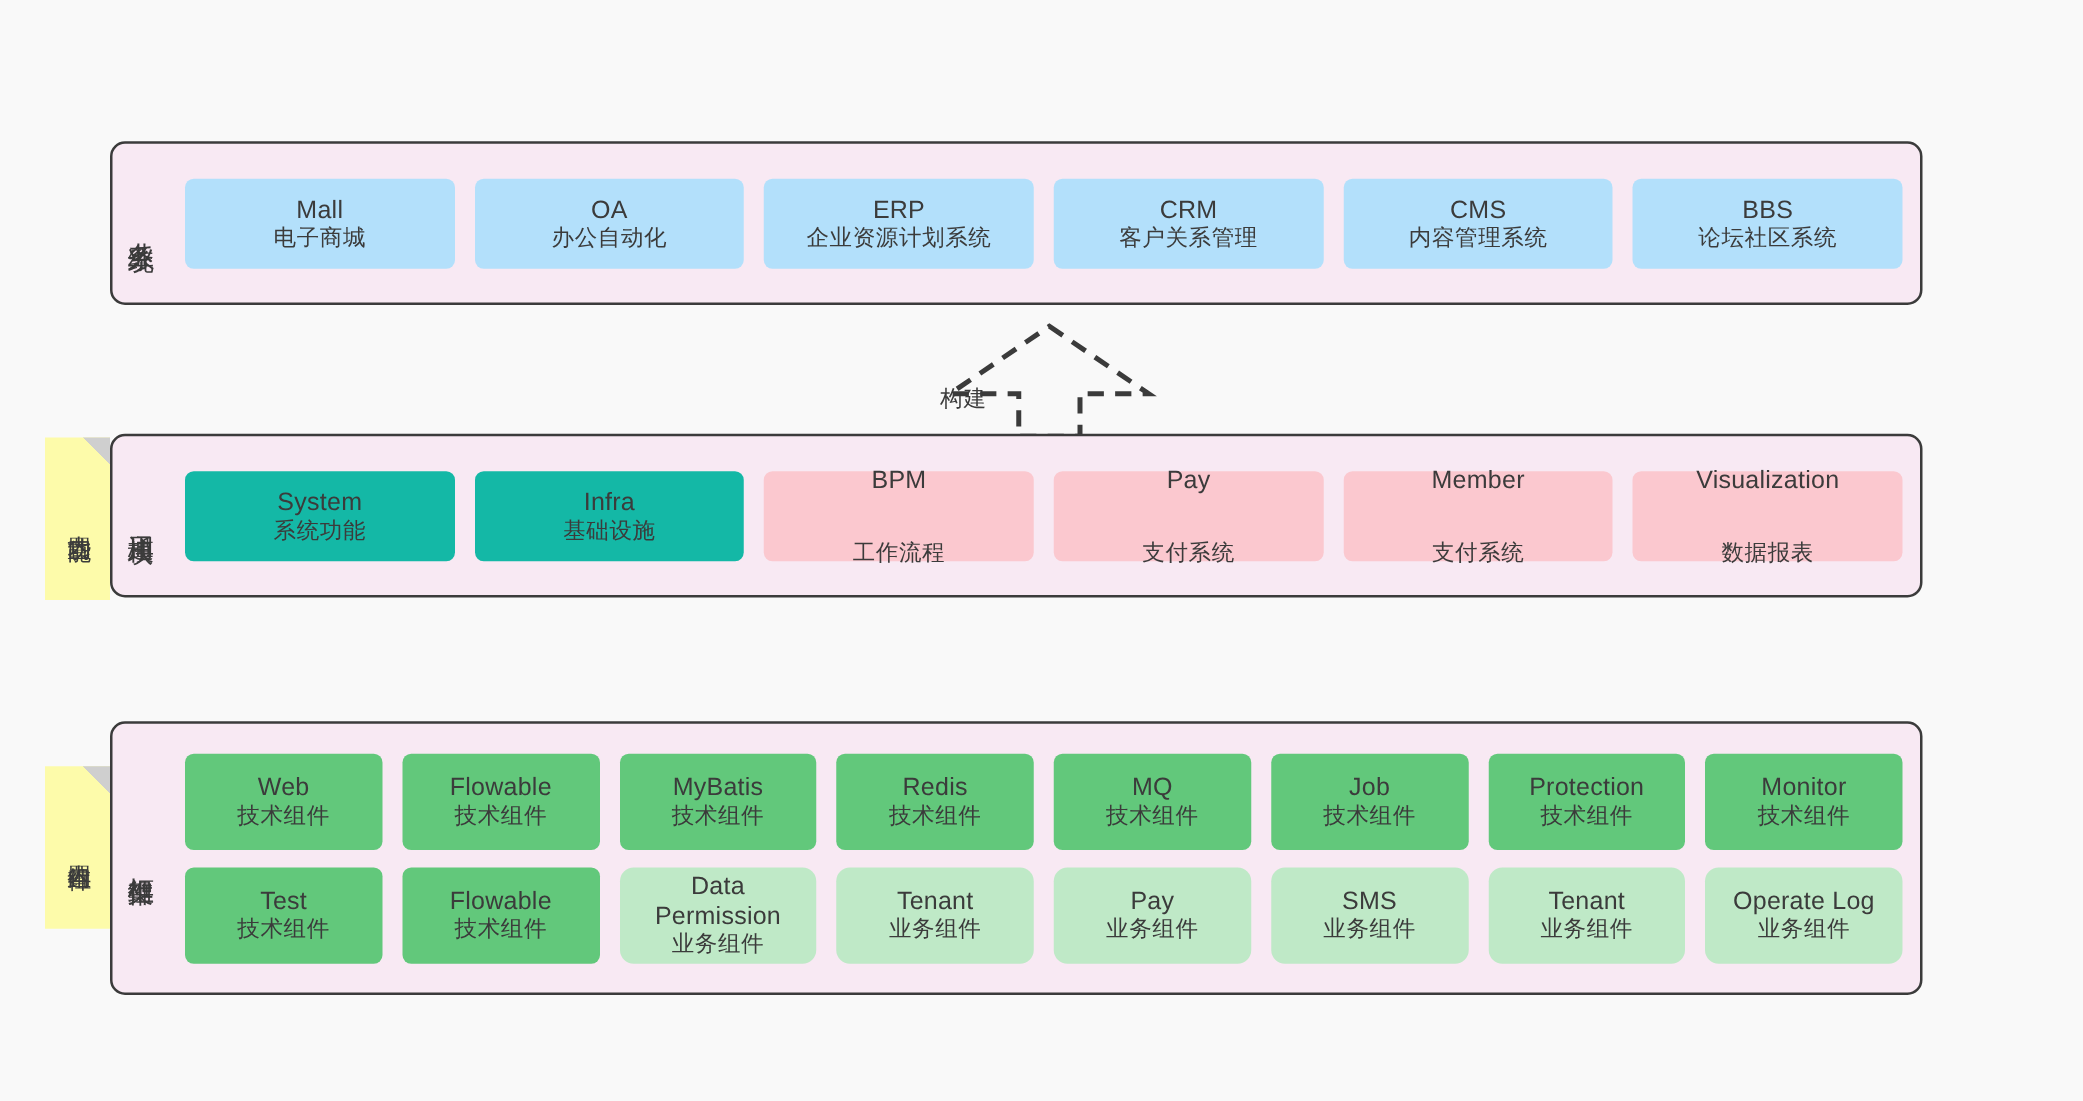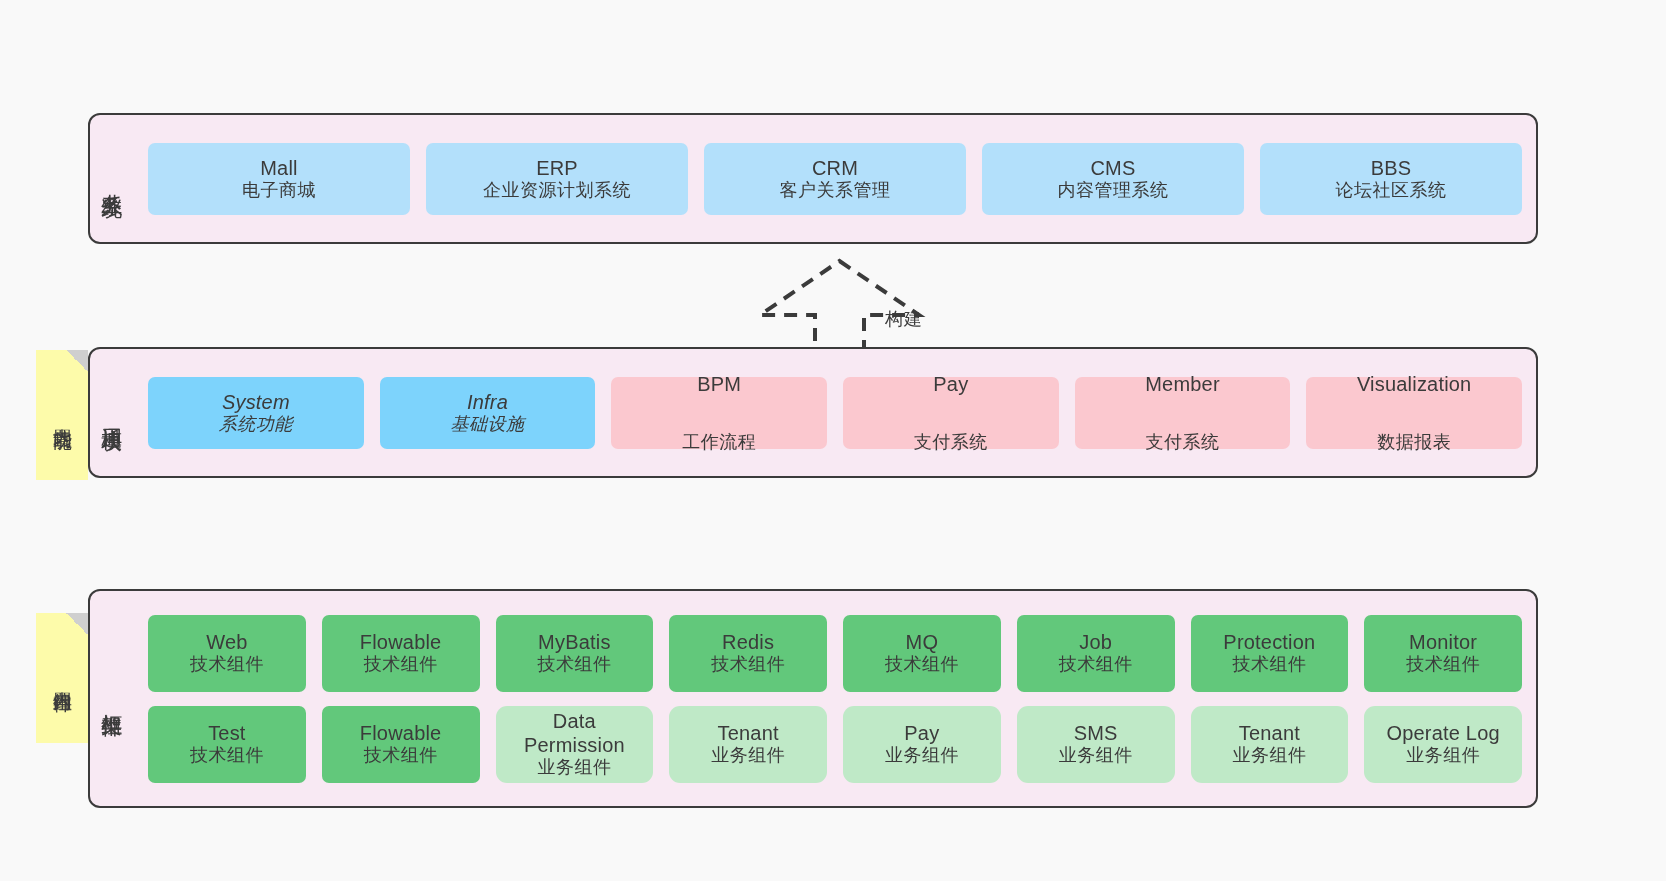--- a/index.html
+++ b/index.html
@@ -77,35 +77,35 @@
   .node .n-en {
     font-size: 20px;
     letter-spacing: .2px;
   }
   .node .n-cn {
     font-size: 18px;
     letter-spacing: .5px;
   }
 
   .blue  { background: #b3e0fb; }
-  .red   { background: #7dd3fc; font-style: italic; }
+  .red   { background: #14b8a6; }
   .pink  { background: #fbc8cf; gap: 36px; }
   .green { background: #62c87b; }
   .mint  { background: #bfe9c7; border-radius: 11px; }
 
   
   #layer-business { left: 88px; top: 113px; width: 1450px; height: 131px; }
   #layer-business .node { height: 72px; }
 
   
   #layer-modules { left: 88px; top: 347px; width: 1450px; height: 131px; }
   #layer-modules .node { height: 72px; }
 
   
-  #layer-framework { left: 88px; top: 577px; width: 1450px; height: 219px; margin-top: 12px; }
+  #layer-framework { left: 88px; top: 577px; width: 1450px; height: 219px; }
   #layer-framework .node { height: 77px; }
 
   
   .sticky {
     position: absolute;
     width: 52px;
     background: #fdfbaa;
     color: #3b3b3b;
     font-size: 19px;
     letter-spacing: 1px;
@@ -131,40 +131,44 @@
   .connector {
     position: absolute;
     width: 175px;
     height: 100px;
   }
   .connector svg { display: block; width: 175px; height: 100px; }
   .connector .c-label {
     position: absolute;
     left: 0; right: 4px;
     bottom: 22px;
-    text-align: right;
+    text-align: left;
     font-size: 18px;
     color: #3b3b3b;
     letter-spacing: 1px;
   }
   #connector-build   { left: 752px; top: 253px; }
   #connector-realize { left: 767px; top: 486px; }
 </style>
 </head>
 <body>
 
 <div id="canvas">
 
   <div class="layer" id="layer-business">
     <div class="layer-title">业务系统</div>
     <div class="layer-body">
       <div class="node-row">
         <div class="node blue">
           <span class="n-en">Mall</span>
           <span class="n-cn">电子商城</span>
+        </div>
+        <div class="node blue">
+          <span class="n-en">OA</span>
+          <span class="n-cn">办公自动化</span>
         </div>
         <div class="node blue">
           <span class="n-en">ERP</span>
           <span class="n-cn">企业资源计划系统</span>
         </div>
         <div class="node blue">
           <span class="n-en">CRM</span>
           <span class="n-cn">客户关系管理</span>
         </div>
         <div class="node blue">

